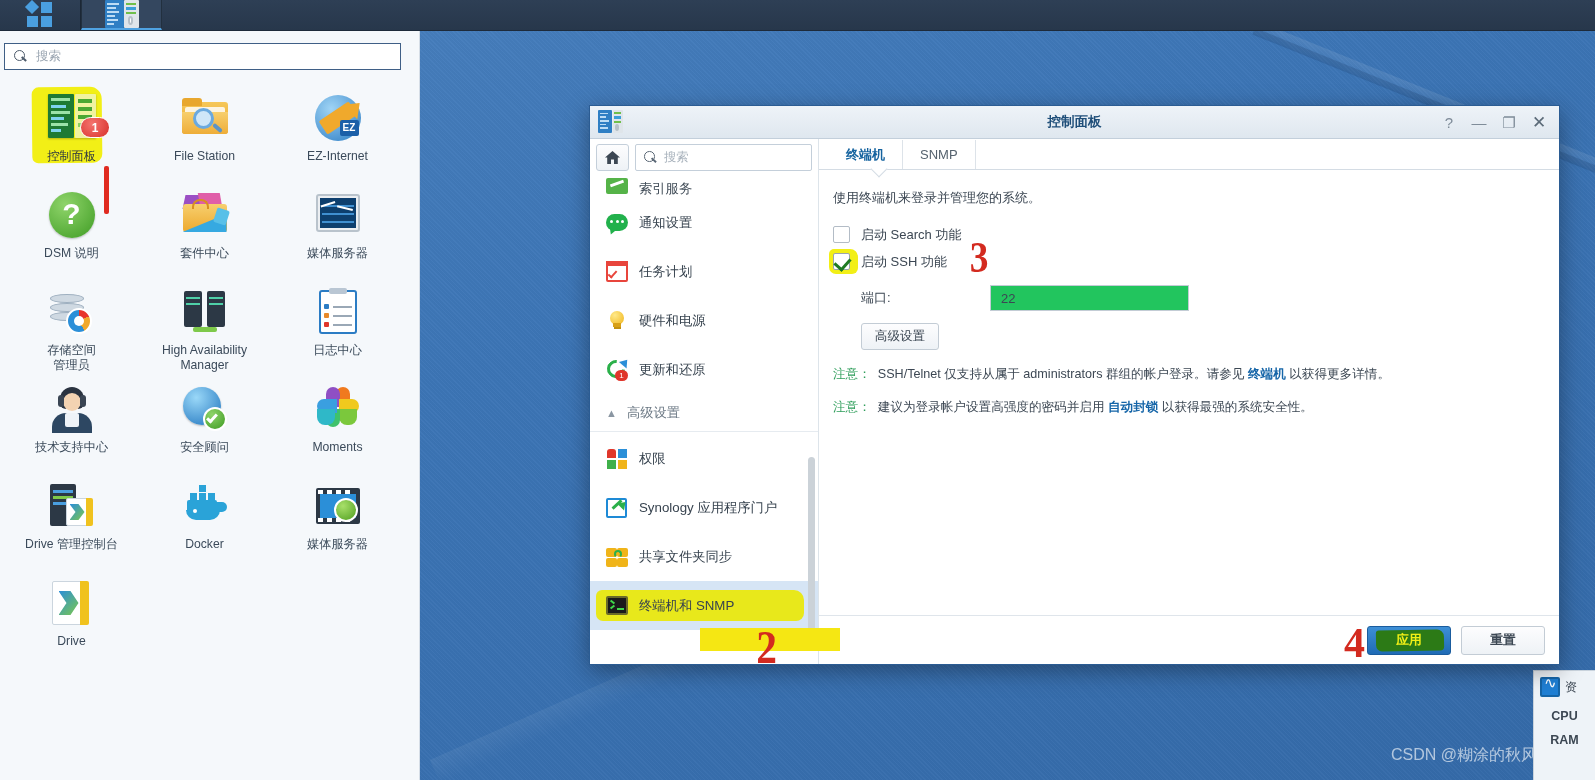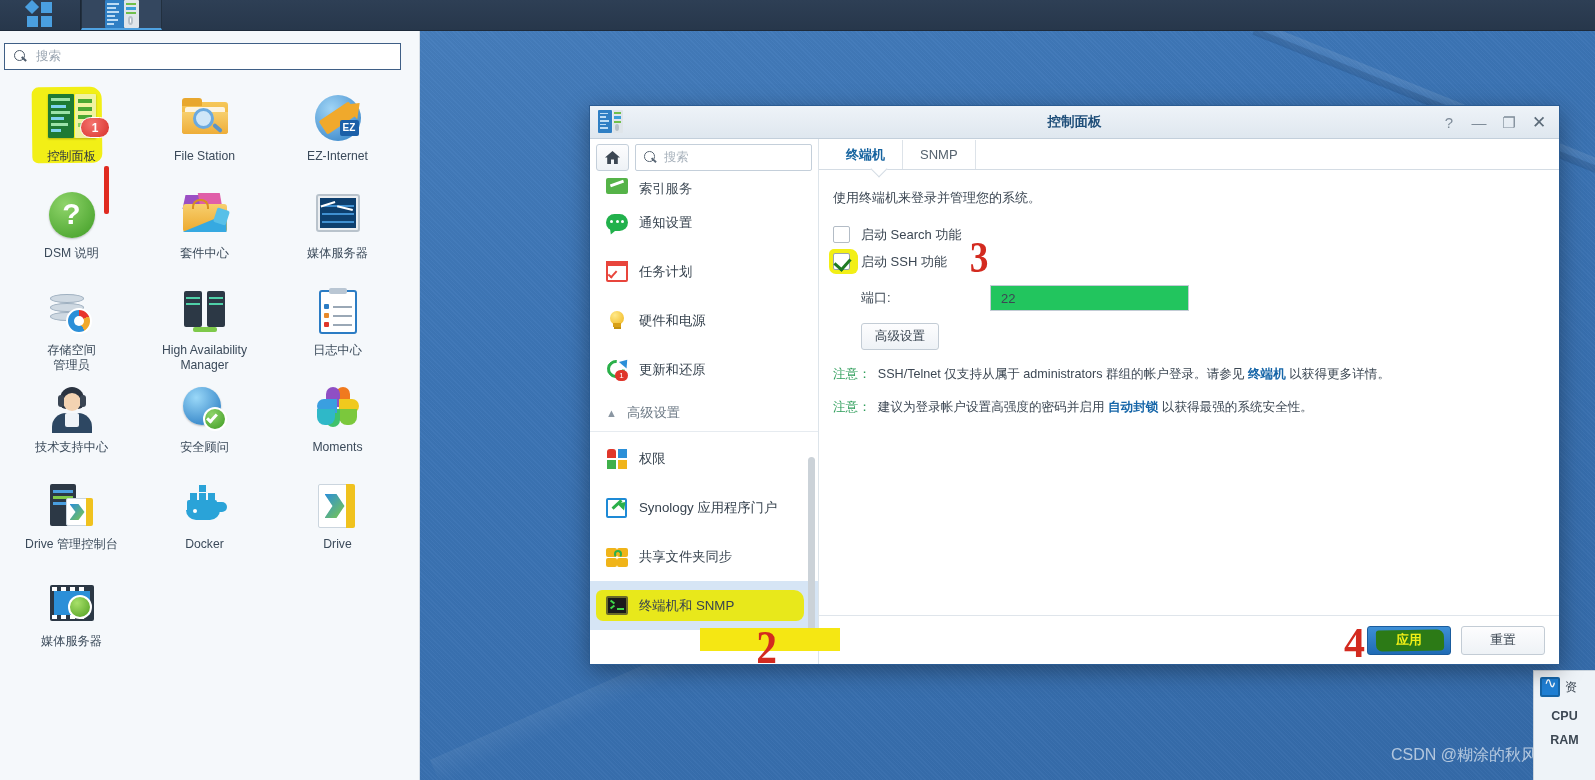--- a/index.html
+++ b/index.html
@@ -285,21 +285,21 @@
     background: linear-gradient(to bottom,#3d8fd6,#1f6bb5);
     border:1px solid #1a5c9e; color:#fff; position:relative;
   }
   .btn.primary::before {
     content:""; position:absolute; left:8px; top:3px; width:68px; height:21px;
     background:#2c7a16; border-radius:3px 7px 4px 6px; transform: rotate(-1deg);
   }
   .btn.primary .plabel { position:relative; z-index:2; color:#f2ef16; font-weight:bold;}
   .btn.secondary {
     background: linear-gradient(to bottom,#fdfdfe,#eef2f6);
-    border:1px solid #c3ccd5; color:#3c4753;
+    border:1px solid #c3ccd5; color:#3c4753;font-weight:bold;
   }
   .red-mark-4 {
     position:absolute; right: 194px; top: 3px; z-index:38;
     font-size: 42px; color:#d32a1f; font-family:"Liberation Serif",serif;
     font-weight: bold;
   }
 
   
   #widget {
     position:absolute; right:0; bottom:0; width:62px; height:110px;
@@ -548,44 +548,44 @@
         <span style="position:absolute;left:20px;top:5px;width:7px;height:7px;background:#2aa3d8;"></span>
         <span style="position:absolute;left:33px;top:22px;width:15px;height:10px;background:#2aa3d8;border-radius:0 9px 9px 0;"></span>
         <span style="position:absolute;left:7px;top:30px;width:34px;height:10px;background:#2aa3d8;border-radius:0 0 14px 14px;"></span>
         <span style="position:absolute;left:14px;top:29px;width:4px;height:4px;background:#fff;border-radius:50%;"></span>
       </span>
       <span class="lbl">Docker</span>
     </div>
 
     <div class="app">
       <span class="ic">
-        <span style="position:absolute;left:6px;top:4px;width:34px;height:44px;background:#fff;border:1px solid #cbd5de;border-radius:2px;"></span>
-        <span style="position:absolute;left:34px;top:4px;width:9px;height:44px;background:#f0c21e;border-radius:0 2px 2px 0;"></span>
-        <span style="position:absolute;left:13px;top:14px;width:20px;height:24px;background:linear-gradient(135deg,#2b8fd8,#7ec94a);clip-path:polygon(0 0,60% 0,100% 50%,60% 100%,0 100%,40% 50%);"></span>
-      </span>
-      <span class="lbl">Drive</span>
-    </div>
-
-    <div class="app">
-      <span class="ic">
         <span style="position:absolute;left:4px;top:8px;width:44px;height:36px;background:#2c3845;border-radius:2px;"></span>
         <span style="position:absolute;left:8px;top:14px;width:36px;height:24px;background:#2b8fd8;"></span>
         <span style="position:absolute;left:6px;top:10px;width:5px;height:4px;background:#fff;"></span>
         <span style="position:absolute;left:15px;top:10px;width:5px;height:4px;background:#fff;"></span>
         <span style="position:absolute;left:24px;top:10px;width:5px;height:4px;background:#fff;"></span>
         <span style="position:absolute;left:33px;top:10px;width:5px;height:4px;background:#fff;"></span>
         <span style="position:absolute;left:6px;top:38px;width:5px;height:4px;background:#fff;"></span>
         <span style="position:absolute;left:15px;top:38px;width:5px;height:4px;background:#fff;"></span>
         <span style="position:absolute;left:24px;top:38px;width:5px;height:4px;background:#fff;"></span>
         <span style="position:absolute;left:33px;top:38px;width:5px;height:4px;background:#fff;"></span>
         <span class="ico-circle" style="position:absolute;left:22px;top:18px;width:24px;height:24px;background:radial-gradient(circle at 35% 30%,#a8e06a,#4f9e1f);border:2px solid #fff;"></span>
       </span>
       <span class="lbl">媒体服务器</span>
     </div>
 
+    <div class="app">
+      <span class="ic">
+        <span style="position:absolute;left:6px;top:4px;width:34px;height:44px;background:#fff;border:1px solid #cbd5de;border-radius:2px;"></span>
+        <span style="position:absolute;left:34px;top:4px;width:9px;height:44px;background:#f0c21e;border-radius:0 2px 2px 0;"></span>
+        <span style="position:absolute;left:13px;top:14px;width:20px;height:24px;background:linear-gradient(135deg,#2b8fd8,#7ec94a);clip-path:polygon(0 0,60% 0,100% 50%,60% 100%,0 100%,40% 50%);"></span>
+      </span>
+      <span class="lbl">Drive</span>
+    </div>
+
 
 
   </div>
 </div>
 
 <div id="cp-window">
 
   <div id="cp-titlebar">
     <span class="tb-ic cp-icon">
       <span class="left">

